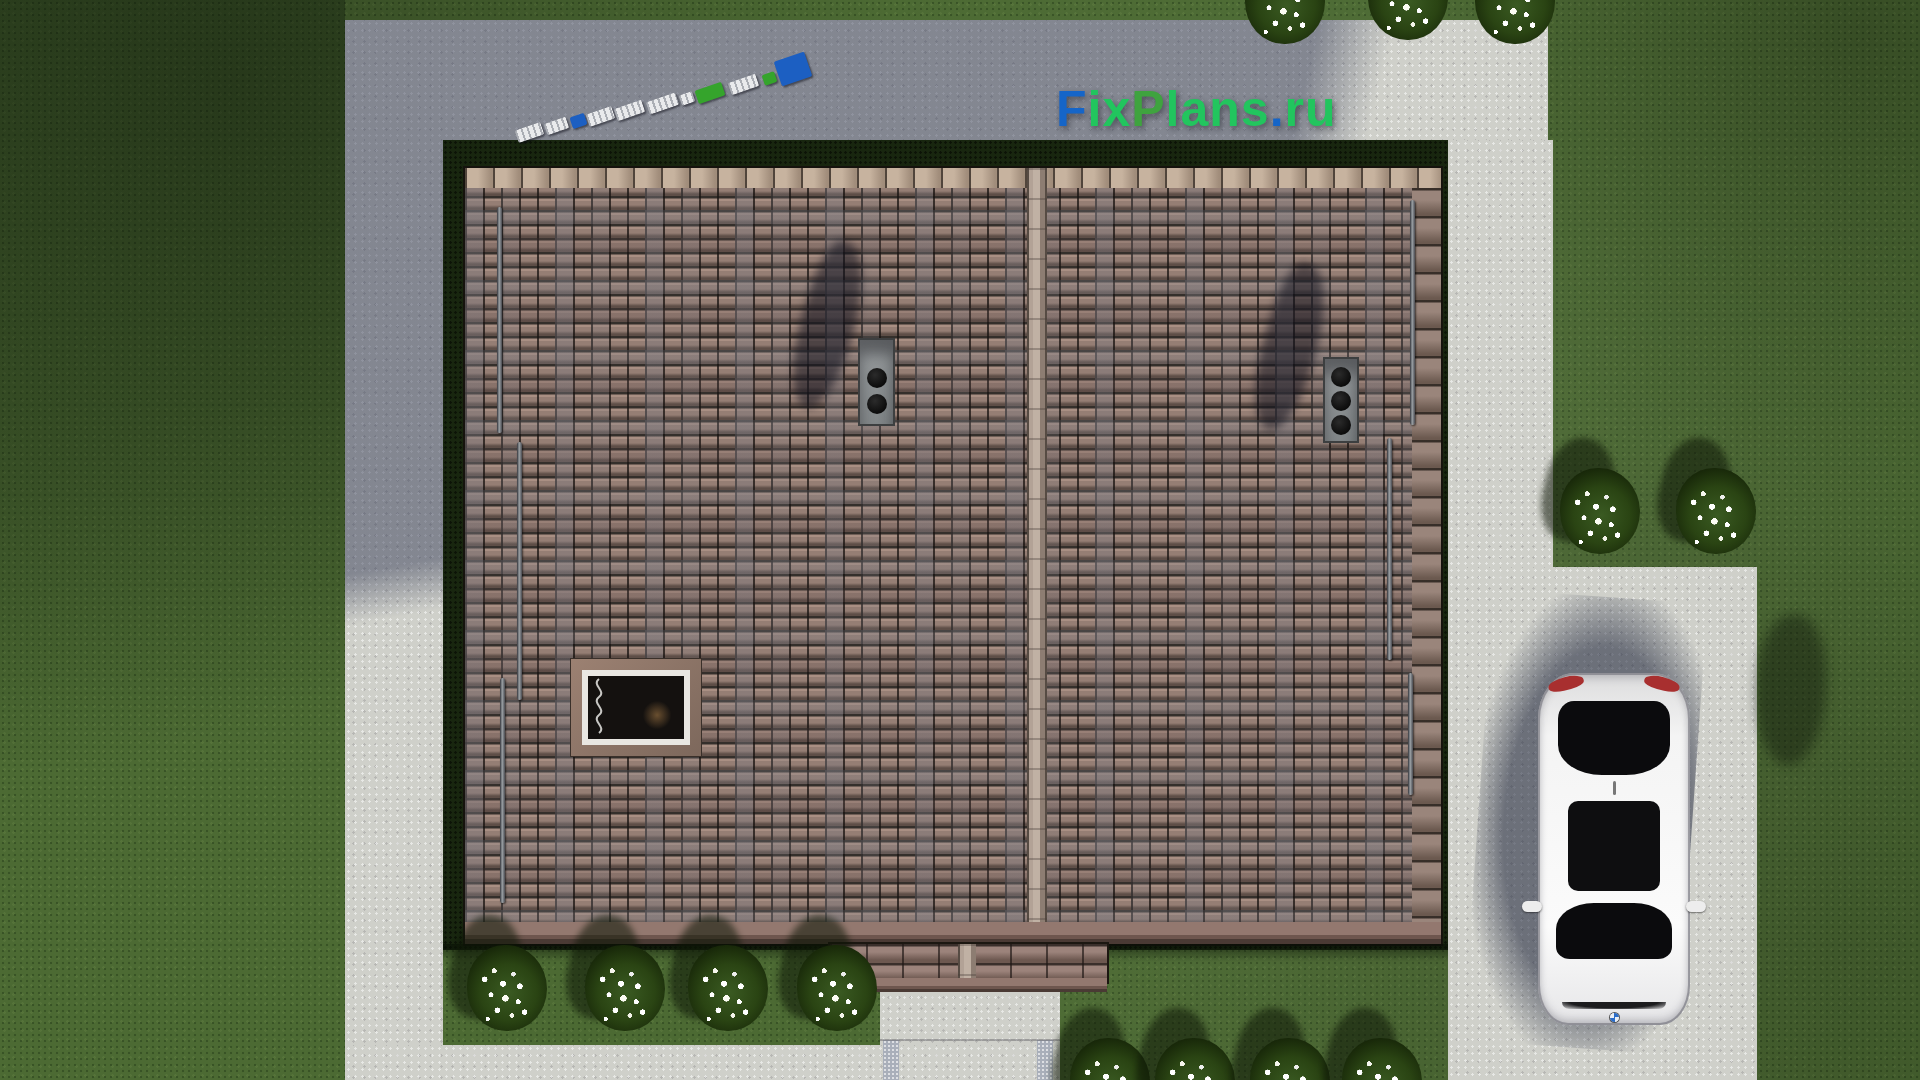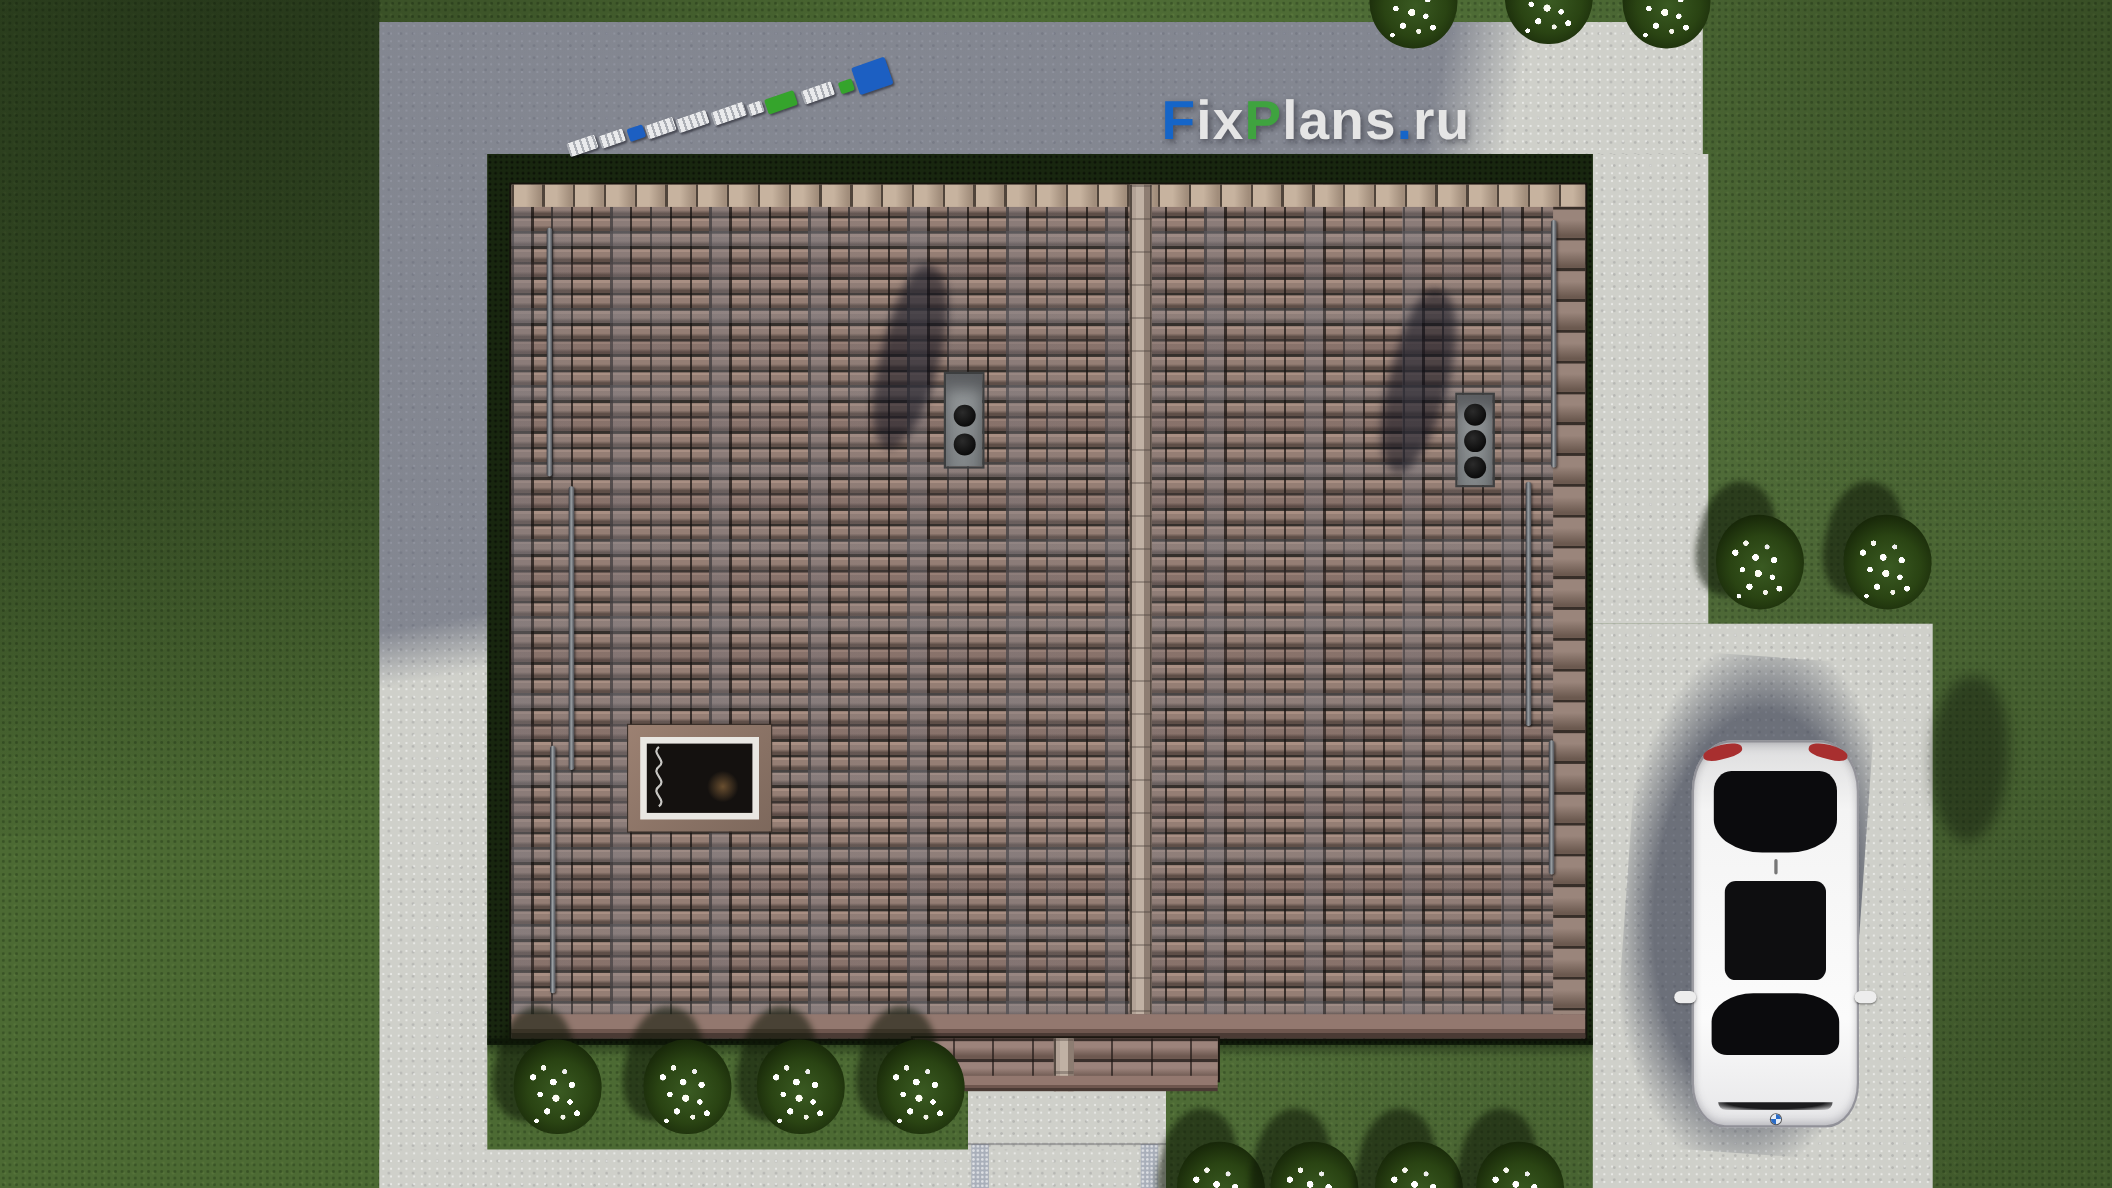--- a/index.html
+++ b/index.html
@@ -116,21 +116,21 @@
 
   
   .blk{transform:rotate(-19deg);border-radius:2px;box-shadow:1px 2px 2px rgba(10,10,20,.5);}
   .blk.w{background:#e9eaec;background-image:repeating-linear-gradient(90deg, rgba(120,125,135,.55) 0 2px, transparent 2px 6px);}
   .blk.b{background:#1c5fc2;}
   .blk.g{background:#35a42c;}
 
   
   .watermark{left:1056px;top:80px;font-size:50px;font-weight:bold;letter-spacing:1px;
     text-shadow:2px 3px 6px rgba(10,10,20,.45);white-space:nowrap;}
-  .wm-blue{color:#1565c8;} .wm-white{color:#e5e5e5;} .wm-green{color:#3fa33f;}
+  .wm-blue{color:#1565c8;} .wm-white{color:#22c55e;} .wm-green{color:#3fa33f;}
 
   
   .inlay{background:#a9afba;background-image:radial-gradient(rgba(255,255,255,.6) 1px, transparent 1.3px);background-size:4px 4px;}
   .blob-shadow{background:rgba(15,25,10,.45);filter:blur(6px);border-radius:50% 40% 55% 45%;}
 </style>
 </head>
 <body>
 
 <div id="canvas">
 

